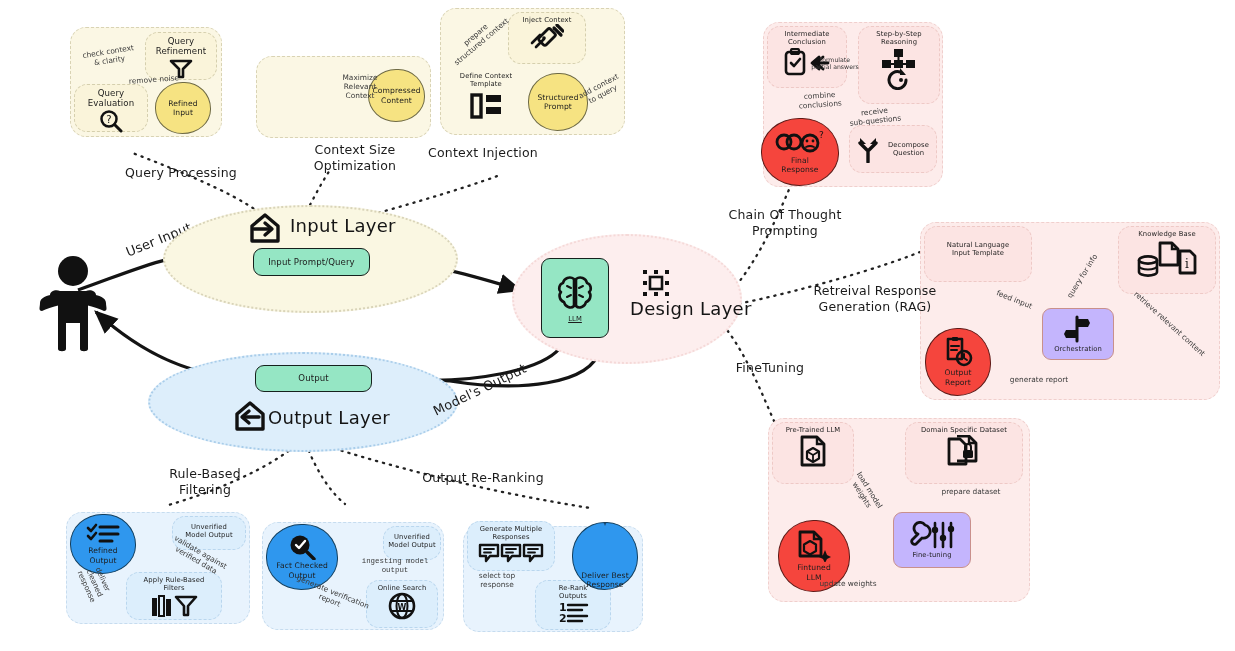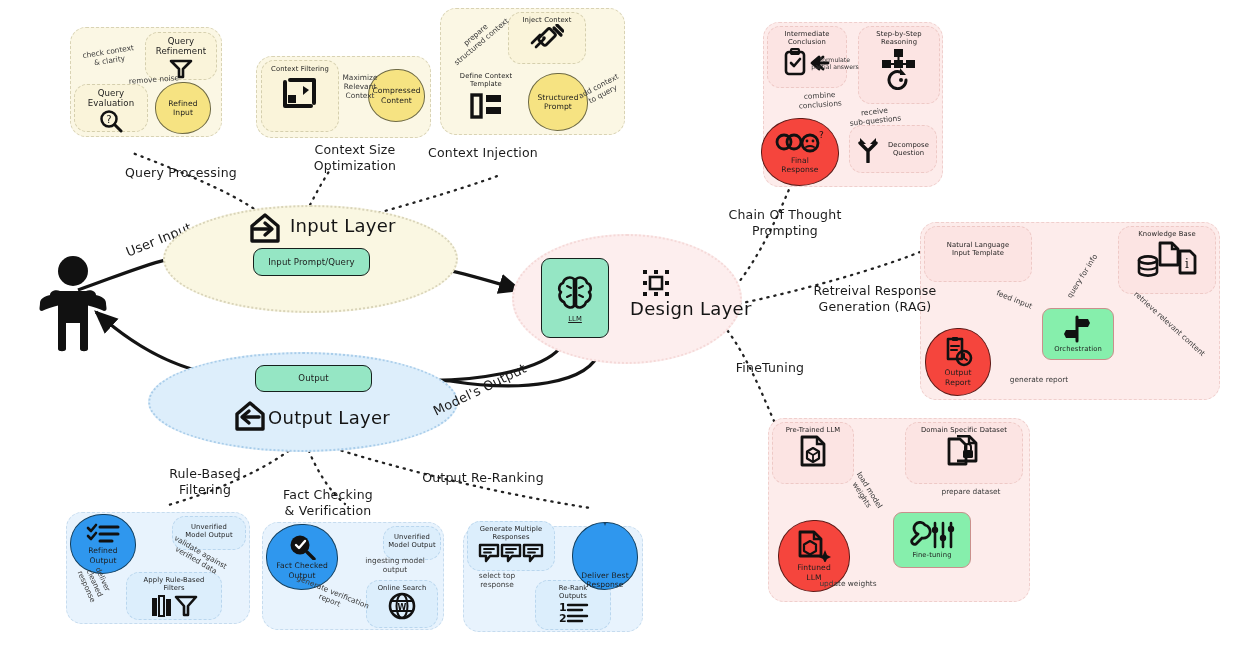--- a/index.html
+++ b/index.html
@@ -43,21 +43,21 @@
         display:flex;flex-direction:column;align-items:center;
         justify-content:center;text-align:center;}
   .blob.yellow{background:#f6e382;border:1.4px solid #6e6a45;}
   .blob.red{background:#f5453d;border:1.4px solid #5e1b18;}
   .blob.blue{background:#2f97ee;border:1.4px solid #14405f;}
 
   
   .rbox{border-radius:9px;display:flex;flex-direction:column;
         align-items:center;justify-content:center;text-align:center;}
   .rbox.mint{background:#95e6c4;border:1.6px solid #16211d;}
-  .rbox.pinkbox{background:#86efac;border:1.5px solid #c9908c;}
+  .rbox.pinkbox{background:#c4b5fd;border:1.5px solid #c9908c;}
 
   
   .layer{border-radius:50%;}
   .layer.input{background:#faf7e2;border:2px dotted #d9d4b9;}
   .layer.design{background:#fdeeee;border:2px dotted #f5d9d8;}
   .layer.output{background:#ddeefb;border:2px dotted #a9cdea;}
 
   .layertitle{font-size:18px;color:#141414;letter-spacing:.3px;}
 
   svg.ov{position:absolute;left:0;top:0;width:1235px;height:651px;
@@ -217,29 +217,20 @@
   <div class="abs blob yellow" style="left:155px;top:82px;width:56px;height:52px;">
     <span class="lbl sm" style="white-space:pre-line;">Refined
 Input</span>
   </div>
   <div class="abs edge" style="left:72px;top:48px;width:74px;white-space:pre-line;transform:rotate(-9deg);">check context
 &amp; clarity</div>
   <div class="abs edge" style="left:122px;top:76px;width:64px;transform:rotate(-4deg);">remove noise</div>
   <div class="abs caption" style="left:106px;top:165px;width:150px;">Query Processing</div>
 
   <div class="abs panel yellow" style="left:256px;top:56px;width:175px;height:82px;"></div>
-  <div class="abs sub yellow" style="left:261px;top:60px;width:78px;height:72px;">
-    <div class="lbl xs" style="margin-top:4px;">Context Filtering</div>
-    <svg class="ico" width="38" height="38" viewBox="0 0 38 38" style="margin:2px auto 0;">
-      <path d="M4,7 L4,31 L30,31" fill="none" stroke="#111" stroke-width="4" stroke-linecap="round" stroke-linejoin="round"></path>
-      <path d="M9,5 L33,5 L33,28" fill="none" stroke="#111" stroke-width="4" stroke-linecap="round" stroke-linejoin="round"></path>
-      <rect x="7" y="20" width="8" height="8" fill="#111"></rect>
-      <path d="M22,11 L22,20 L28,15" fill="#111"></path>
-    </svg>
-  </div>
   <div class="abs blob yellow" style="left:368px;top:69px;width:57px;height:53px;">
     <span class="lbl sm" style="white-space:pre-line;">Compressed
 Content</span>
   </div>
   <div class="abs edge" style="left:336px;top:74px;width:48px;white-space:pre-line;">Maximize
 Relevant
 Context</div>
   <div class="abs caption" style="left:280px;top:142px;width:150px;white-space:pre-line;">Context Size
 Optimization</div>
 
@@ -464,26 +455,24 @@
   </div>
   <div class="abs blob blue" style="left:266px;top:524px;width:72px;height:66px;">
     <svg class="ico" width="28" height="26" viewBox="0 0 28 26">
       <circle cx="12" cy="11" r="9.5" fill="#111"></circle>
       <path d="M8,11 L11,14 L17,7" fill="none" stroke="#fff" stroke-width="2.4" stroke-linecap="round" stroke-linejoin="round"></path>
       <path d="M19,18 L26,25" stroke="#111" stroke-width="3.4" stroke-linecap="round"></path>
     </svg>
     <span class="lbl sm" style="white-space:pre-line;margin-top:1px;">Fact Checked
 Output</span>
   </div>
-  <div class="abs edge" style="left:358px;top:557px;width:74px;white-space:pre-line;">ingesting model
+  <div class="abs edge" style="left:358px;top:557px;width:74px;white-space:pre-line;font-family:Liberation Mono, monospace;">ingesting model
 output</div>
   <div class="abs edge" style="left:290px;top:588px;width:82px;white-space:pre-line;transform:rotate(22deg);">generate verification
 report</div>
-  <div class="abs caption" style="left:253px;top:487px;width:150px;white-space:pre-line;">Fact Checking
-&amp; Verification</div>
 
   <div class="abs panel blue" style="left:463px;top:526px;width:180px;height:106px;"></div>
   <div class="abs sub blue" style="left:467px;top:521px;width:88px;height:50px;">
     <div class="lbl xs" style="margin-top:3px;white-space:pre-line;">Generate Multiple
 Responses</div>
     <svg class="ico" width="66" height="20" viewBox="0 0 66 20" style="margin:1px auto 0;">
       <g fill="none" stroke="#111" stroke-width="2.4" stroke-linejoin="round">
         <path d="M2,2 L20,2 L20,13 L12,13 L8,18 L8,13 L2,13 Z"></path>
         <path d="M24,2 L42,2 L42,13 L34,13 L30,18 L30,13 L24,13 Z"></path>
         <path d="M46,2 L64,2 L64,13 L56,13 L52,18 L52,13 L46,13 Z"></path>

